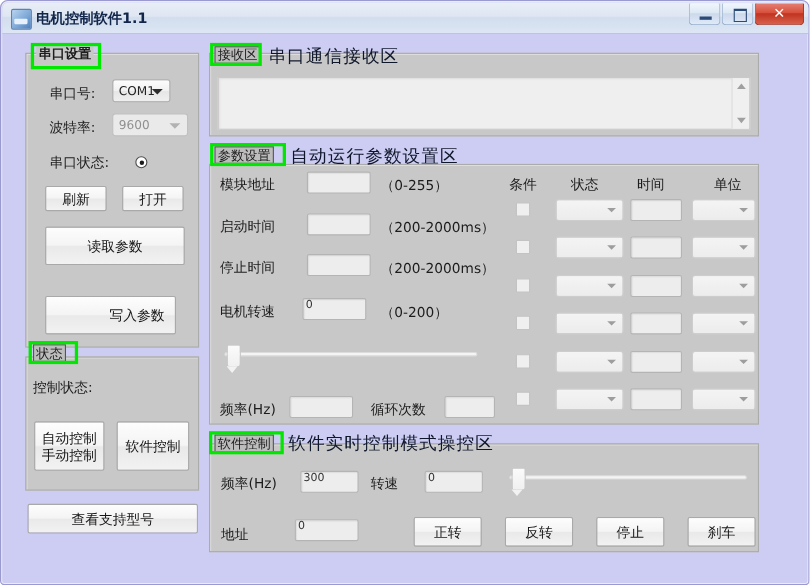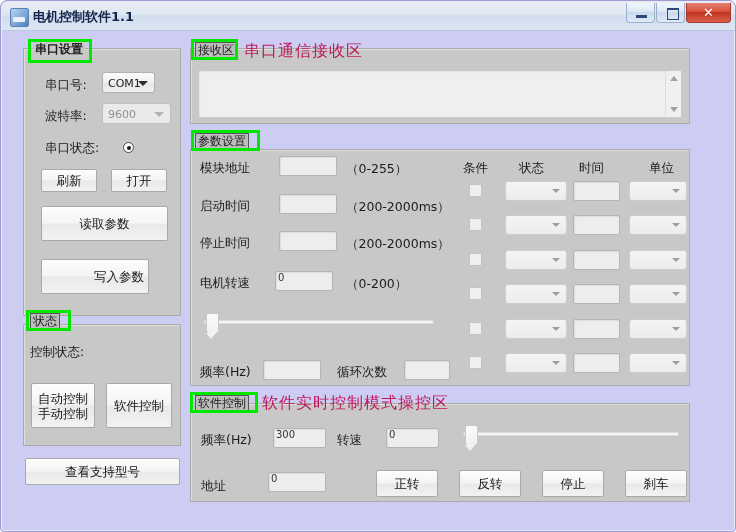--- a/index.html
+++ b/index.html
@@ -131,21 +131,21 @@
   }
   .green-hl {
     position: absolute;
     box-sizing: border-box;
     border: 3px solid #00e800;
     background: transparent;
     pointer-events: none;
   }
   .annot {
     position: absolute;
-    color: #be185d;
+    color: #0f172a;
     font-family: "DejaVu Serif", "Liberation Serif", serif;
     font-size: 16px;
     white-space: nowrap;
     letter-spacing: 1px;
   }
 
   
   .lbl {
     position: absolute;
     font-size: 12.5px;
@@ -339,21 +339,21 @@
     <span class="carrow"></span>
   </div>
 
   <div class="lbl" style="left:44px; top:140px;">串口状态:</div>
   <div class="radio" style="left:122px; top:141px;"></div>
 
   <div class="btn" style="left:40px; top:168px; width:56px; height:23px;">刷新</div>
   <div class="btn" style="left:110px; top:168px; width:56px; height:23px;">打开</div>
 
   <div class="btn" style="left:40px; top:205px; width:127px; height:35px;">读取参数</div>
-  <div class="btn" style="left:40px; top:258px; width:108px; height:35px;padding-left:48px;">写入参数</div>
+  <div class="btn" style="left:40px; top:268px; width:119px; height:35px;padding-left:48px;">写入参数</div>
 
   <div class="panel" style="left:22px; top:323px; width:158px; height:122px;"></div>
   <div class="panel-title boxed" style="left:29px; top:312px;">状态</div>
   <div class="green-hl" style="left:25px; top:309px; width:45px; height:21px;"></div>
 
   <div class="lbl" style="left:29px; top:344px;">控制状态:</div>
 
   <div class="btn" style="left:30px; top:382px; width:64px; height:45px;text-align:center;">自动控制
 手动控制</div>
   <div class="btn" style="left:105px; top:382px; width:66px; height:45px;">软件控制</div>
@@ -369,20 +369,21 @@
     <span></span>
     <div class="scrollbar">
       <div class="scroll-arrow up"></div>
       <div class="scroll-arrow down"></div>
     </div>
   </div>
 
   <div class="panel" style="left:189px; top:148px; width:500px; height:237px;"></div>
   <div class="panel-title boxed" style="left:194px; top:132px;">参数设置</div>
   <div class="green-hl" style="left:190px; top:129px; width:69px; height:21px;"></div>
+  <div class="annot" style="left:263px; top:131px;">自动运行参数设置区</div>
 
   <div class="lbl" style="left:199px; top:160px;">模块地址</div>
   <div class="tf" style="left:278px; top:155px; width:58px; height:20px;">
     <span></span>
   </div>
   <div class="lbl" style="left:345px; top:161px;">（0-255）</div>
 
   <div class="lbl" style="left:199px; top:198px;">启动时间</div>
   <div class="tf" style="left:278px; top:193px; width:58px; height:20px;">
     <span></span>

